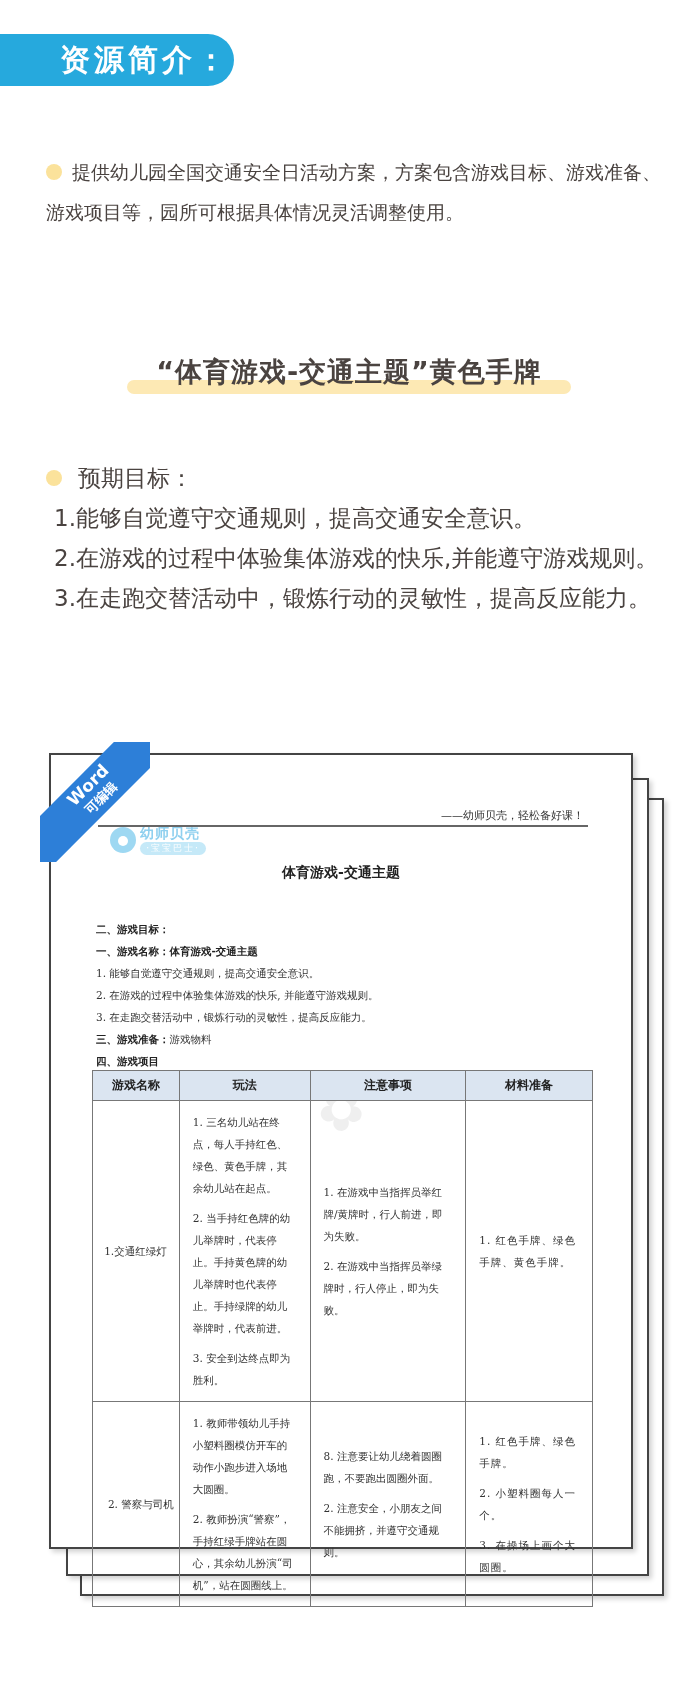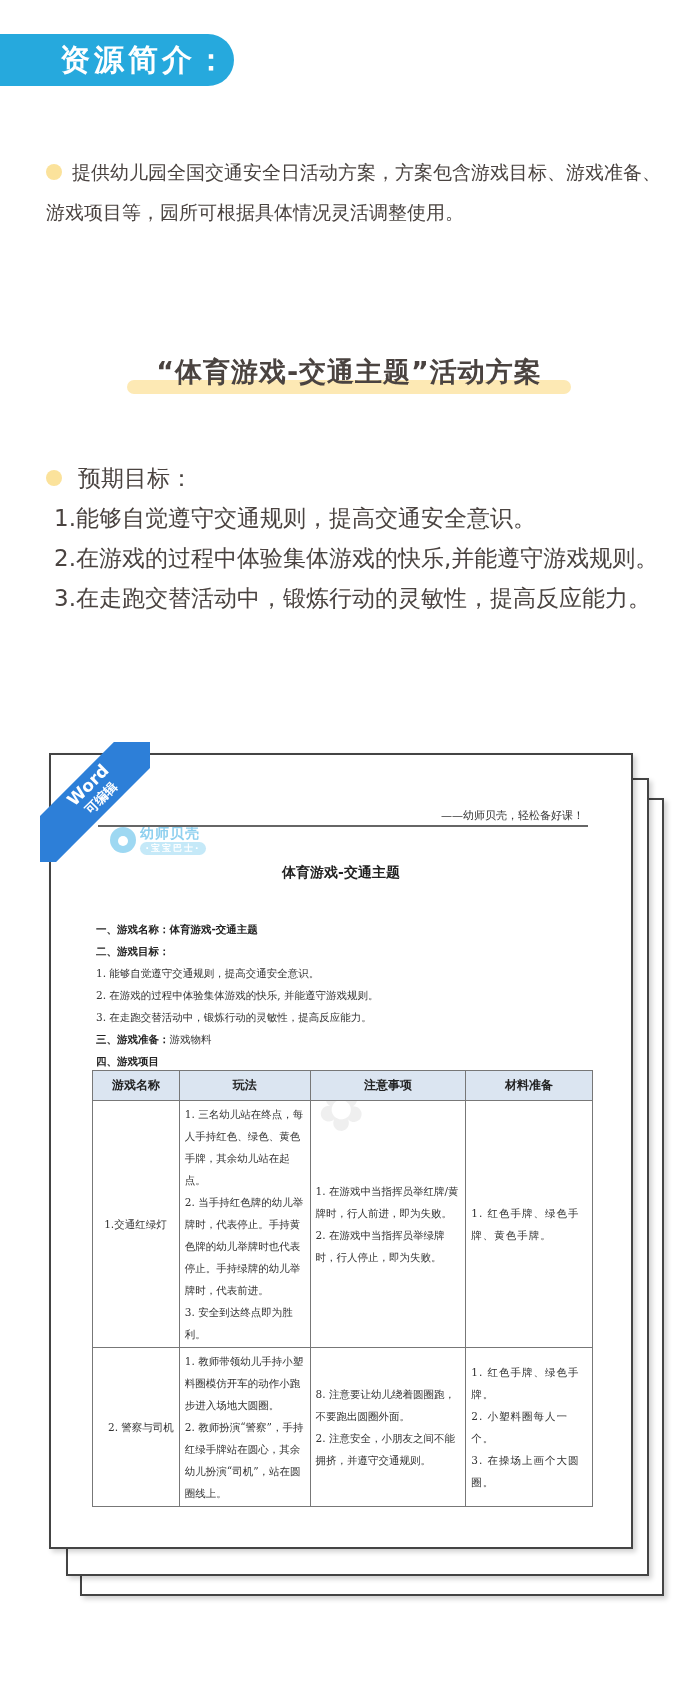--- a/index.html
+++ b/index.html
@@ -47,57 +47,57 @@
       color: #fff; text-align: center;
     }
     .ribbon .r1 { font-size: 17px; font-weight: bold; line-height: 20px; display: block; margin-top: 2px; }
     .ribbon .r2 { font-size: 13px; font-weight: bold; line-height: 18px; display: block; }
 
     
     .logo { position: absolute; left: 110px; top: 790px; width: 100px; height: 32px; margin-top: 35px; }
     .logo-mark { position: absolute; left: 0; top: 2px; width: 26px; height: 26px; border-radius: 50%; background: #9ed8f2; }
     .logo-mark::after { content: ""; position: absolute; left: 8px; top: 9px; width: 10px; height: 10px; border-radius: 50%; background: #fff; }
     .logo-name { position: absolute; left: 30px; top: 0px; font-size: 14px; font-weight: bold; color: #8fd0ef; letter-spacing: 1px; line-height: 16px; }
-    .logo-sub { position: absolute; left: 30px; top: 17px; width: 66px; height: 13px; border-radius: 7px; background: #c5e9f8; color: #fff; font-size: 9px; line-height: 13px; text-align: center; font-weight: bold; letter-spacing: 2px; }
+    .logo-sub { position: absolute; left: 30px; top: 17px; width: 66px; height: 13px; border-radius: 7px; background: #c5e9f8; color: #fff; font-size: 9px; line-height: 13px; text-align: center; font-weight: normal; letter-spacing: 2px; }
     .doc-slogan { position: absolute; right: 116px; top: 808px; font-family: "DejaVu Serif", "Liberation Serif", serif; font-size: 11px; color: #333; }
     .doc-rule { position: absolute; left: 98px; top: 825px; width: 490px; height: 2px; background: #666; }
 
     .doc-title { position: absolute; left: 49px; top: 864px; width: 584px; text-align: center; font-family: "DejaVu Serif", "Liberation Serif", serif; font-size: 14px; font-weight: bold; color: #222; }
 
     .doc-body { position: absolute; left: 96px; top: 918px; width: 500px; font-family: "DejaVu Serif", "Liberation Serif", serif; font-size: 10.5px; line-height: 22px; color: #333; }
     .doc-body .b { font-weight: bold; color: #222; }
 
     
     .tbl { position: absolute; left: 92px; top: 1070px; width: 501px; border-collapse: collapse; font-family: "DejaVu Serif", "Liberation Serif", serif; font-size: 10.5px; color: #333; }
     .tbl th, .tbl td { border: 1px solid #777; }
     .tbl th { background: #dbe5f1; height: 30px; font-size: 12px; font-weight: bold; color: #222; text-align: center; margin-left: 29px; }
     .tbl td { vertical-align: middle; padding: 2px 5px; line-height: 22px; }
     .tbl td.name { text-align: center; padding-left: 4px; }
     .tbl td.name.center { text-align: right; }
     .tbl .row1 td { height: 222px; }
     .tbl .row2 td { height: 155px; }
-    .tbl td p { margin: 0; }
+    .tbl td p { margin: 8px; }
     .tbl td.mat { letter-spacing: 1px; }
 
     .watermark { position: absolute; left: 320px; top: 1040px; width: 160px; height: 110px; opacity: 0.06; transform: rotate(-35deg); font-size: 56px; font-weight: bold; color: #000; }
   </style>
 </head>
 <body>
 
 <div class="pill">
   <span>资源简介：</span>
 </div>
 
 <div class="intro">
   <span class="dot"></span><span>提供幼儿园全国交通安全日活动方案，方案包含游戏目标、游戏准备、游戏项目等，园所可根据具体情况灵活调整使用。</span>
 </div>
 
 <div class="activity-title-wrap">
   <div class="activity-title-bar"></div>
-  <div class="activity-title">“体育游戏-交通主题”活动方案</div>
+  <div class="activity-title">“体育游戏-交通主题”黄色手牌</div>
 </div>
 
 <div class="goals">
   <div class="heading">
     <span class="dot"></span><span>预期目标：</span>
   </div>
   <div class="item">1.能够自觉遵守交通规则，提高交通安全意识。</div>
   <div class="item">2.在游戏的过程中体验集体游戏的快乐,并能遵守游戏规则。</div>
   <div class="item">3.在走跑交替活动中，锻炼行动的灵敏性，提高反应能力。</div>
 </div>
@@ -120,24 +120,24 @@
   <div class="logo-name">幼师贝壳</div>
   <div class="logo-sub">·宝宝巴士·</div>
 </div>
 <div class="doc-slogan">——幼师贝壳，轻松备好课！</div>
 <div class="doc-rule"></div>
 
 <div class="doc-title">体育游戏-交通主题</div>
 
 <div class="doc-body">
   <div>
-    <span class="b">一、游戏名称：</span><span class="b">体育游戏-交通主题</span>
+    <span class="b">二、游戏目标：</span>
   </div>
   <div>
-    <span class="b">二、游戏目标：</span>
+    <span class="b">一、游戏名称：</span><span class="b">体育游戏-交通主题</span>
   </div>
   <div>1. 能够自觉遵守交通规则，提高交通安全意识。</div>
   <div>2. 在游戏的过程中体验集体游戏的快乐, 并能遵守游戏规则。</div>
   <div>3. 在走跑交替活动中，锻炼行动的灵敏性，提高反应能力。</div>
   <div>
     <span class="b">三、游戏准备：</span><span>游戏物料</span>
   </div>
   <div class="b">四、游戏项目</div>
 </div>
 

